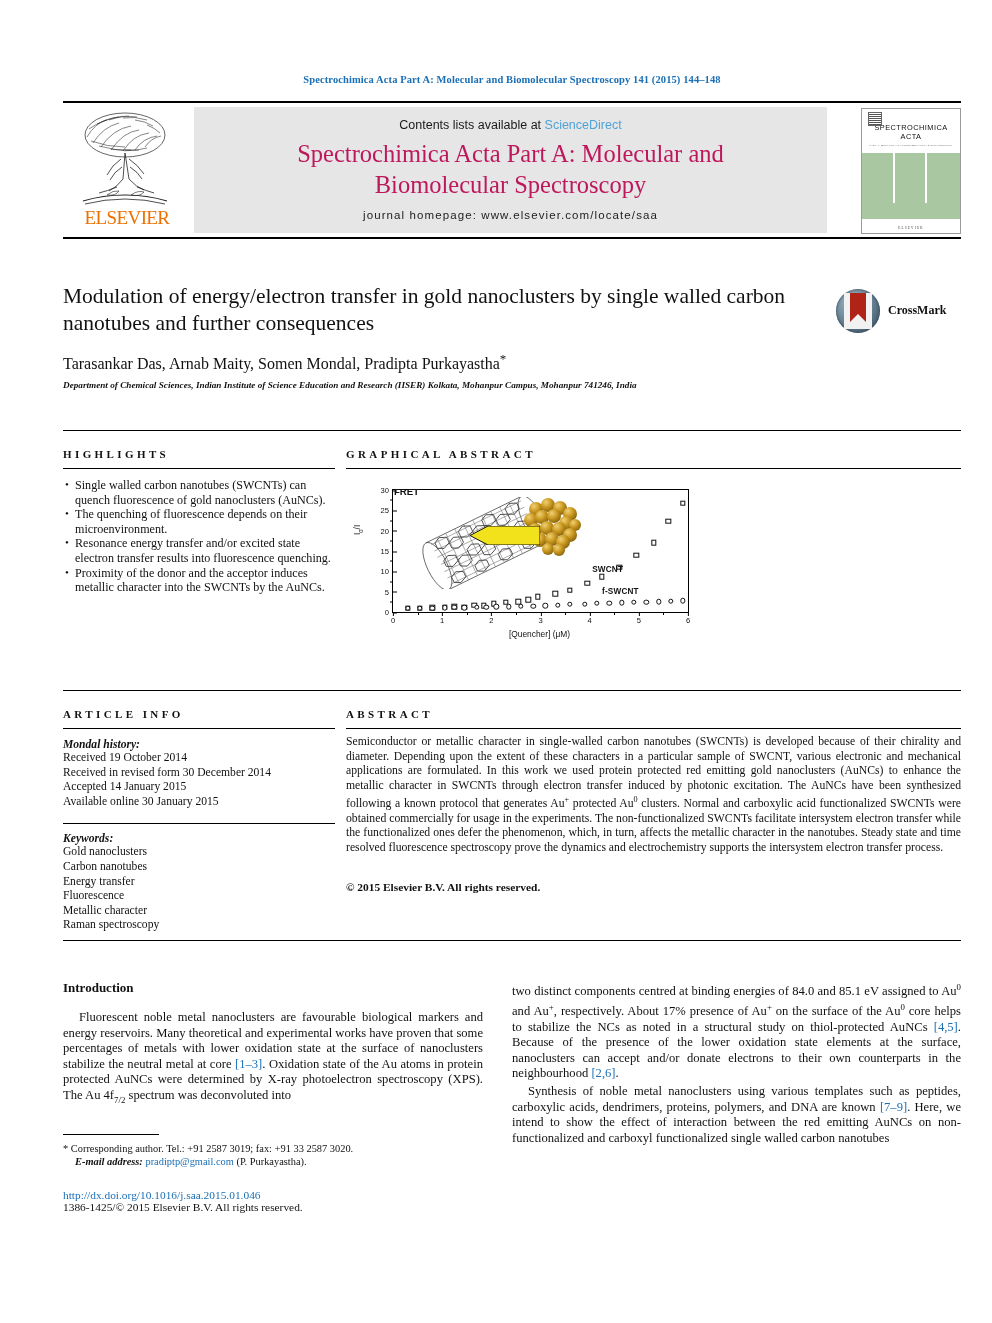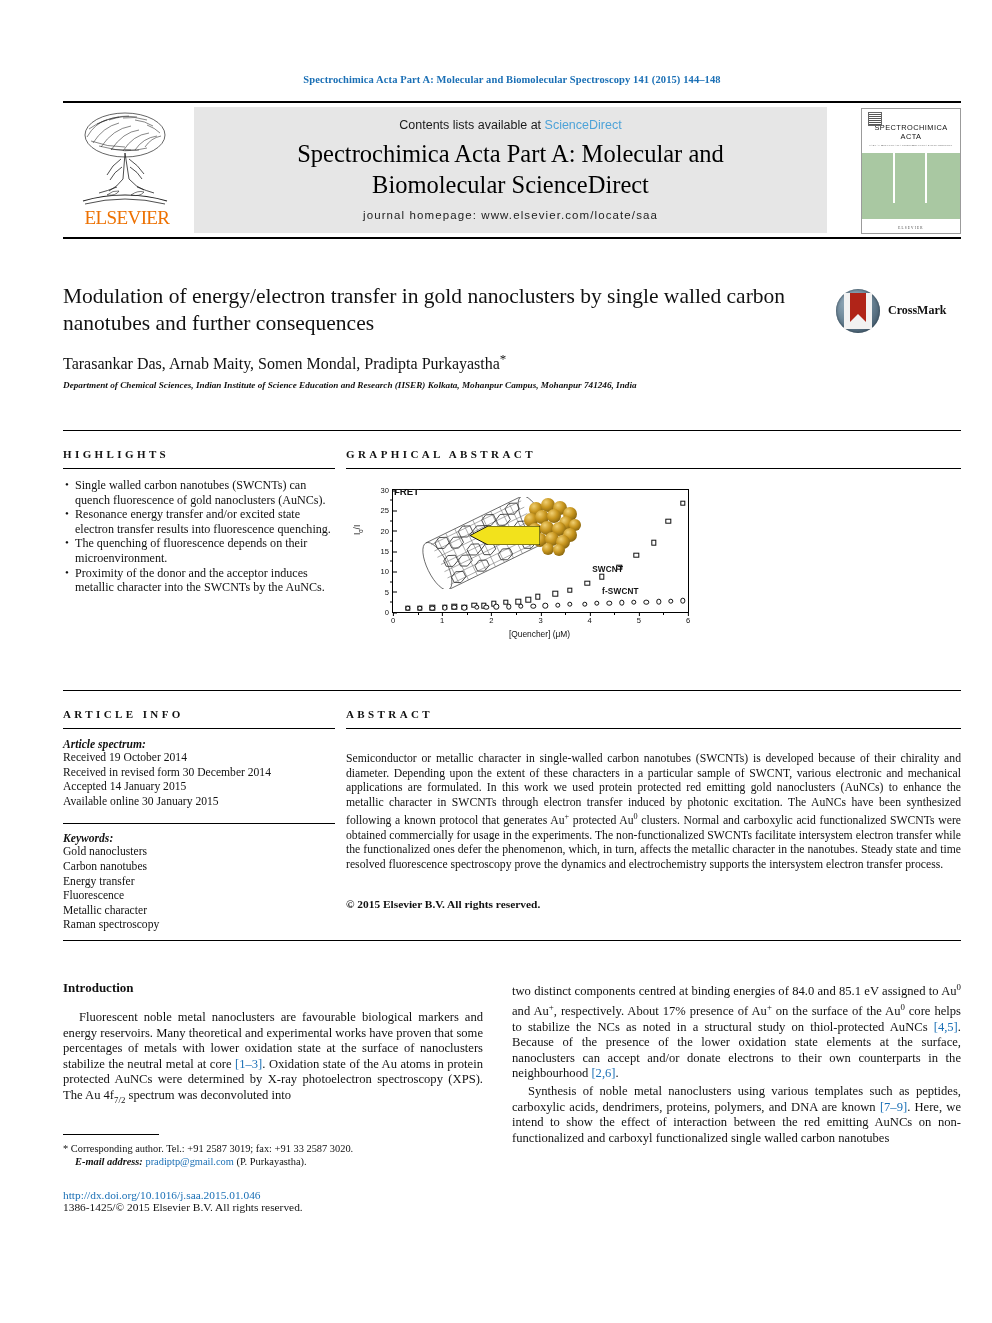--- a/index.html
+++ b/index.html
@@ -75,21 +75,21 @@
     font-family: "Liberation Sans", sans-serif;
     font-size: 12.5px;
     color: #1a1a1a;
   }
   .contents-line .sd { color: #4ea3d8; }
   .journal-title {
     margin-top: 6px;
     font-family: "Liberation Serif", serif;
     font-size: 24.5px;
     line-height: 31px;
-    color: #000000;
+    color: #be185d;
   }
   .homepage-line {
     margin-top: 9px;
     font-family: "Liberation Sans", sans-serif;
     font-size: 11.5px;
     letter-spacing: 1.1px;
     color: #222;
   }
   .cover-thumb {
     position: absolute;
@@ -354,21 +354,21 @@
   }
   .fret-text {
     position:absolute;
     left: 16px; top: 3px;
     font-family:"Liberation Sans", sans-serif;
     font-weight:bold; font-size:9.6px; color:#111;padding-left:24px;
   }
 
   
   .abstract-body {
-    margin-top: 23px;
+    margin-top: 6px;
     font-family:"Liberation Serif", serif;
     font-size: 11.7px;
     line-height: 14.6px;
     text-align: justify;
     color:#111;
   }
   .copyright {
     margin-top: 25px;
     text-align: left;
     font-family:"Liberation Serif", serif;
@@ -459,21 +459,21 @@
       <div class="elsevier-word">ELSEVIER</div>
     </div>
 
     <div class="journal-band">
       <div class="contents-line">
         <span>Contents lists available at</span>
         <span class="sd">ScienceDirect</span>
       </div>
       <div class="journal-title">
         <span>Spectrochimica Acta Part A: Molecular and</span><br>
-        <span>Biomolecular ScienceDirect</span>
+        <span>Biomolecular Spectroscopy</span>
       </div>
       <div class="homepage-line">journal homepage: www.elsevier.com/locate/saa</div>
     </div>
 
     <div class="cover-thumb">
       <div class="cover-top">
         <div class="cover-logo-sq"></div>
         <div class="cover-name">
           <span>SPECTROCHIMICA</span>
           <span>ACTA</span>
@@ -504,22 +504,22 @@
     <div class="cm-text">CrossMark</div>
   </div>
 
   <div class="rule-thin" style="top:430px"></div>
 
   <div class="col-left" style="top:448px">
     <div class="sec-head">HIGHLIGHTS</div>
     <div class="sec-rule"></div>
     <ul class="highlights">
       <li>Single walled carbon nanotubes (SWCNTs) can quench fluorescence of gold nanoclusters (AuNCs).</li>
+      <li>The quenching of fluorescence depends on their microenvironment.</li>
       <li>Resonance energy transfer and/or excited state electron transfer results into fluorescence quenching.</li>
-      <li>The quenching of fluorescence depends on their microenvironment.</li>
       <li>Proximity of the donor and the acceptor induces metallic character into the SWCNTs by the AuNCs.</li>
     </ul>
   </div>
 
   <div class="col-right" style="top:448px">
     <div class="sec-head">GRAPHICAL ABSTRACT</div>
     <div class="sec-rule"></div>
 
     <div class="ga-figure">
       <div class="chart-box">
@@ -673,21 +673,21 @@
         <div class="fret-text">FRET</div>
       </div>
     </div>
   </div>
 
   <div class="rule-thin" style="top:690px"></div>
 
   <div class="col-left" style="top:708px">
     <div class="sec-head">ARTICLE INFO</div>
     <div class="sec-rule"></div>
-    <div class="ai-label">Article spectrum:</div>
+    <div class="ai-label">Mondal history:</div>
     <div class="ai-line">Received 19 October 2014</div>
     <div class="ai-line">Received in revised form 30 December 2014</div>
     <div class="ai-line">Accepted 14 January 2015</div>
     <div class="ai-line">Available online 30 January 2015</div>
     <div class="kw-rule"></div>
     <div class="ai-label" style="margin-top:8px">Keywords:</div>
     <div class="ai-line">Gold nanoclusters</div>
     <div class="ai-line">Carbon nanotubes</div>
     <div class="ai-line">Energy transfer</div>
     <div class="ai-line">Fluorescence</div>

